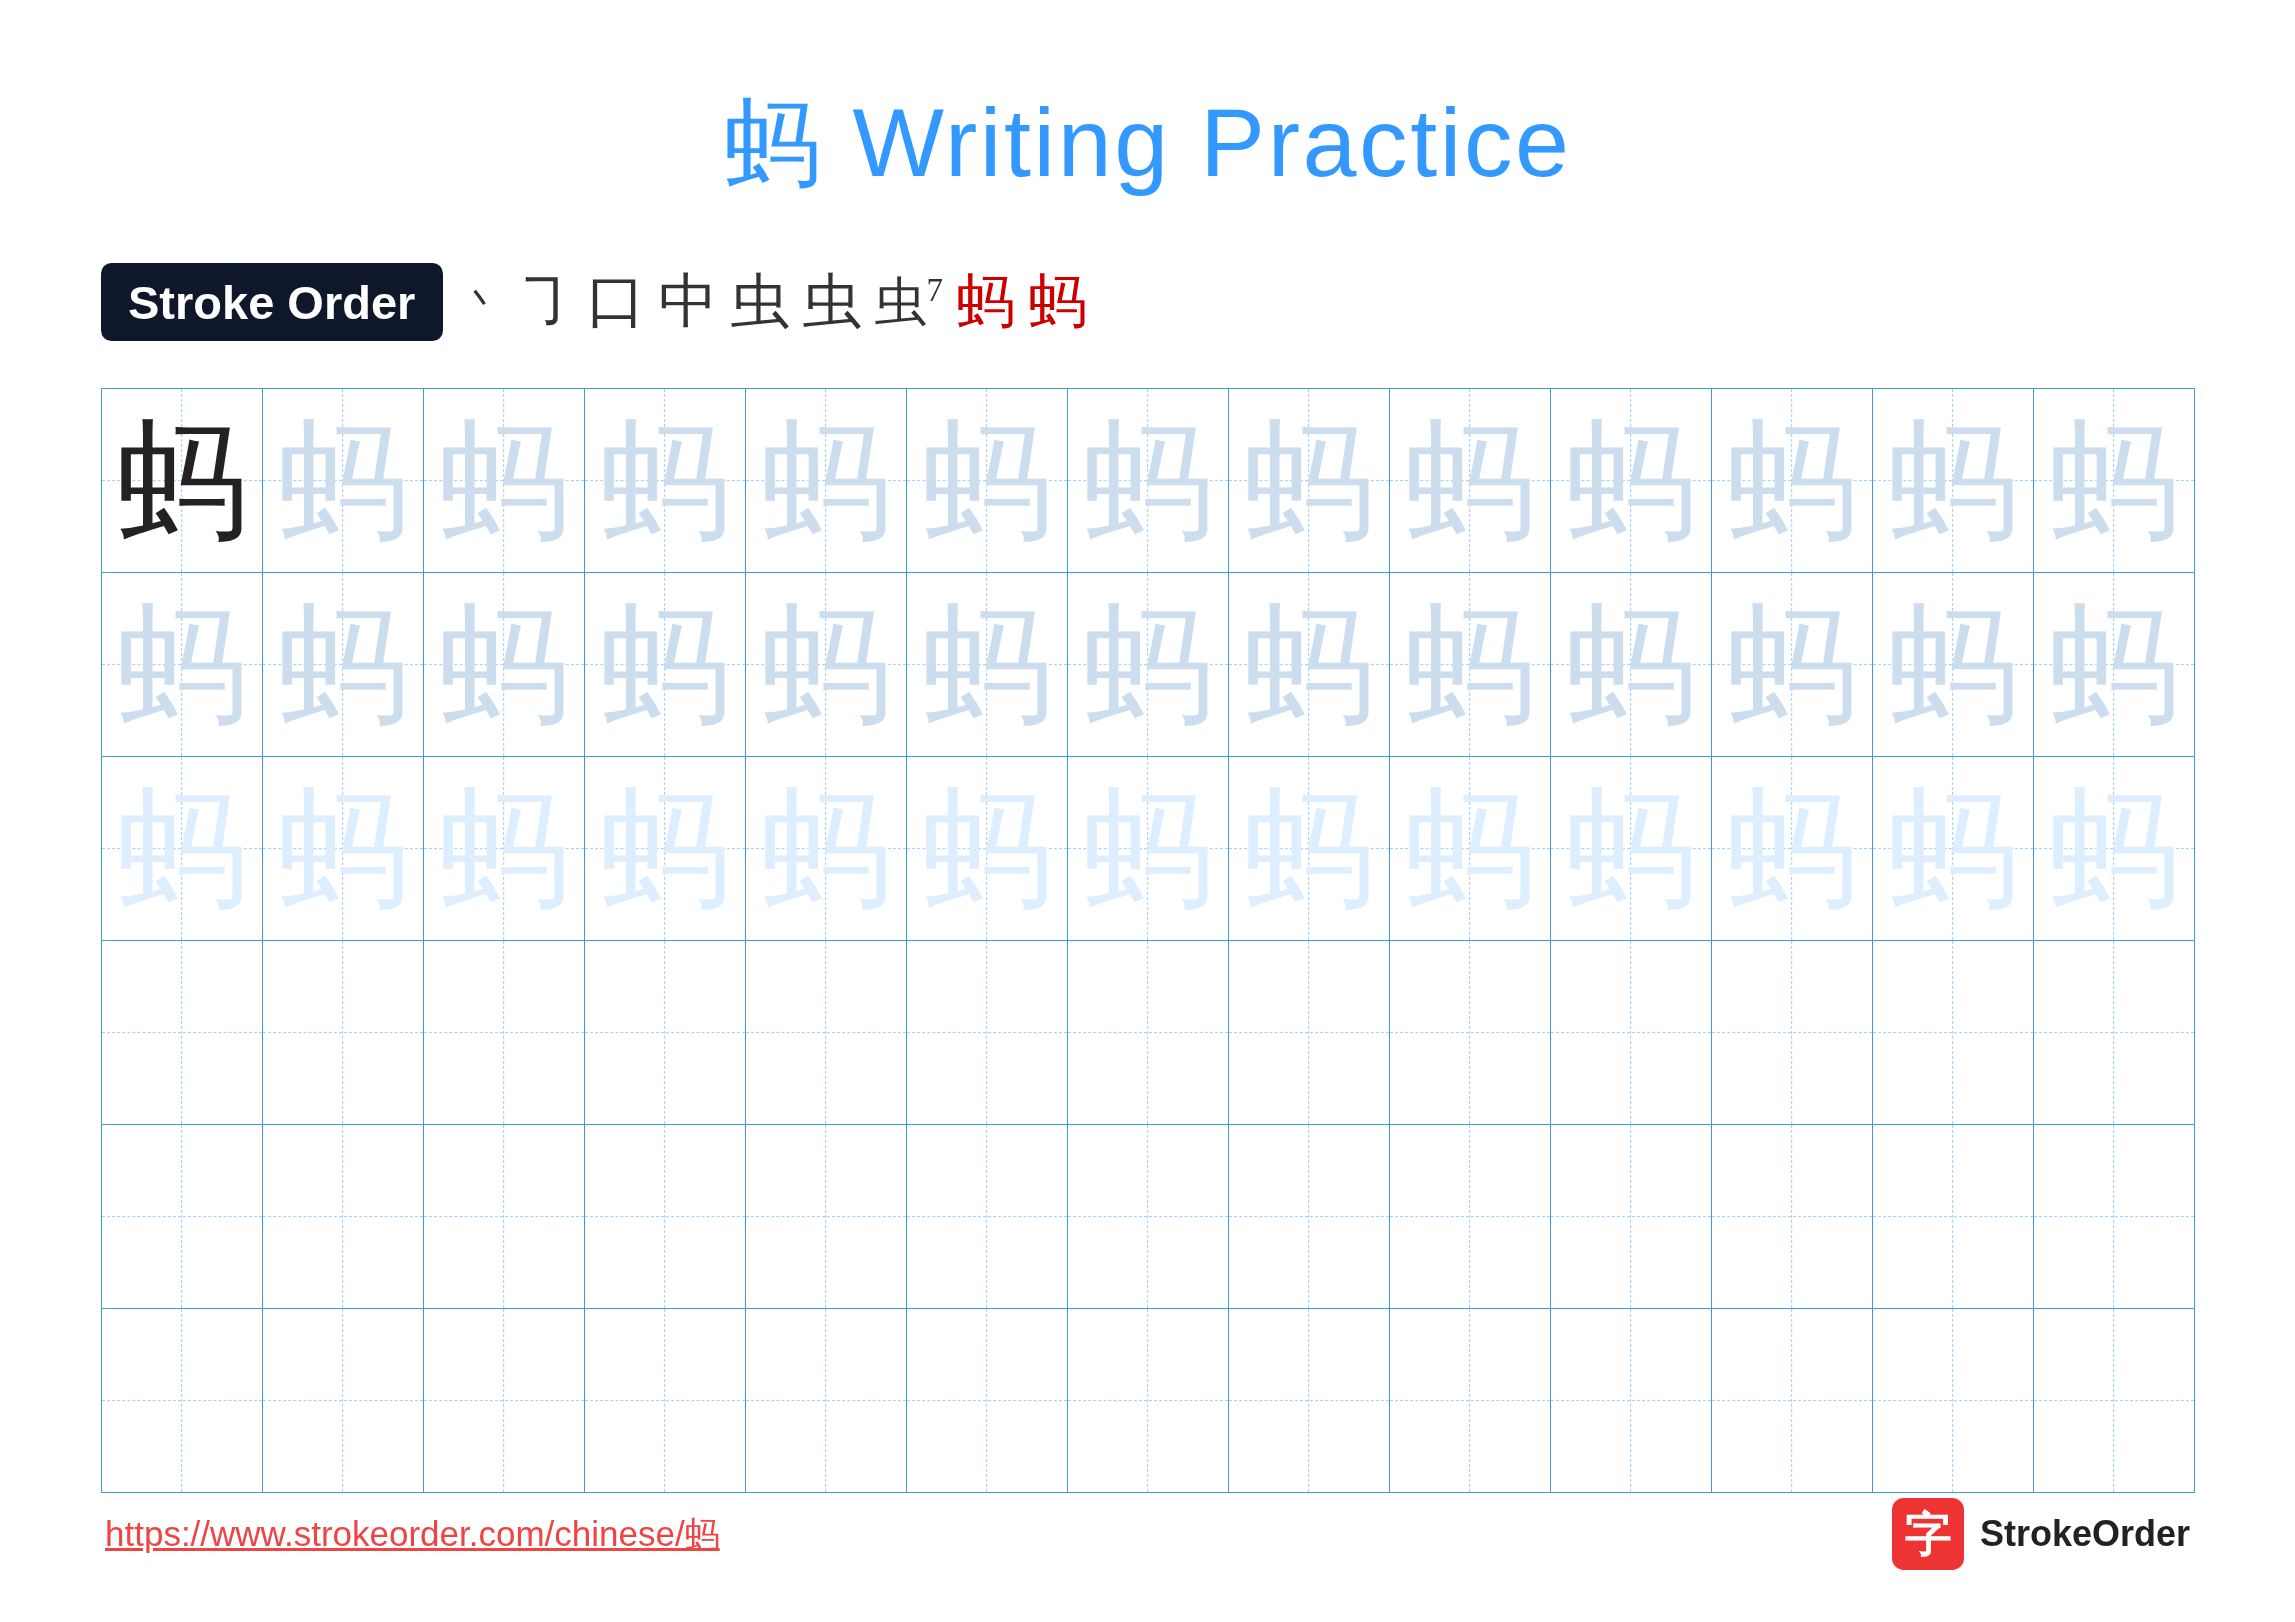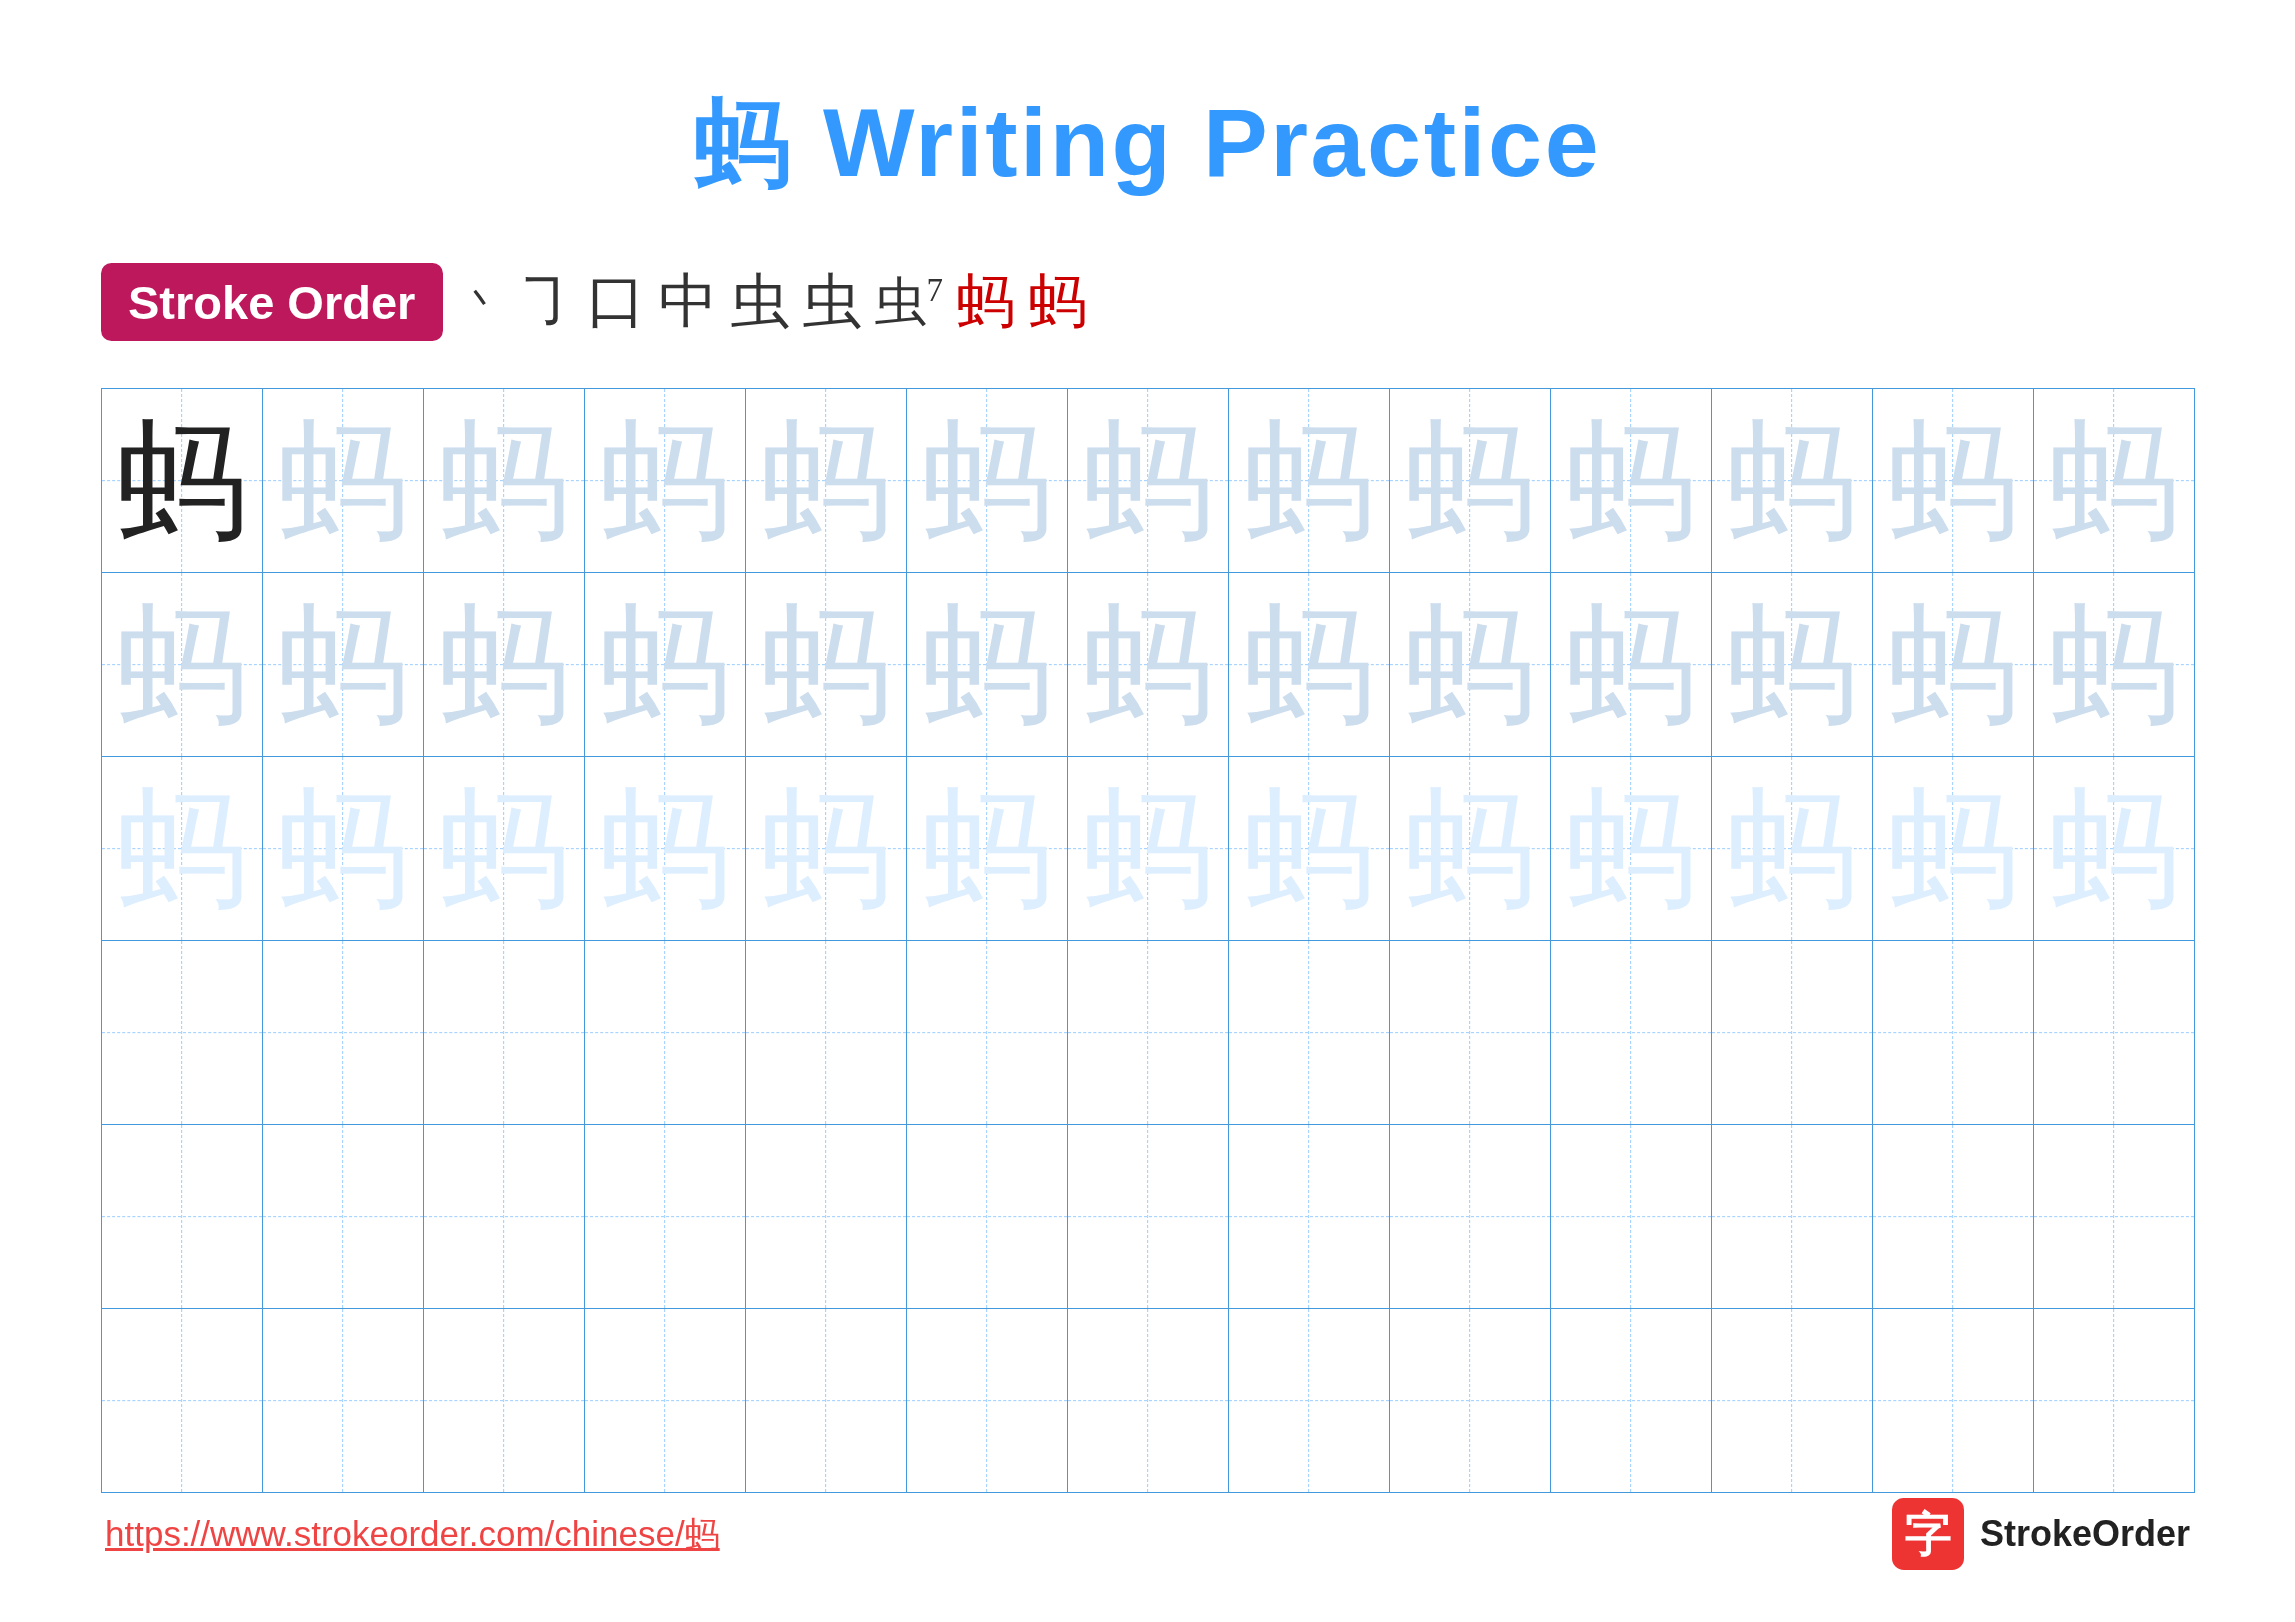--- a/index.html
+++ b/index.html
@@ -20,35 +20,35 @@
       position: relative;
       display: flex;
       flex-direction: column;
       align-items: center;
     }
 
     .title {
       margin-top: 79px;
       font-size: 97px;
       color: #3399ff;
-      font-weight: bold;
+      font-weight: normal;
       letter-spacing: 2.6px;
       text-align: center;
     }
 
     .stroke-order-section {
       margin-top: 52px;
       width: 2094px;
       display: flex;
       align-items: center;
       gap: 19.6px;
     }
 
     .stroke-order-badge {
-      background: #be185d;
+      background: #0f172a;
       color: #ffffff;
       font-size: 47px;
       font-weight: bold;
       padding: 11.8px 27.5px;
       border-radius: 10.5px;
       white-space: nowrap;
     }
 
     .stroke-sequence {
       display: flex;

